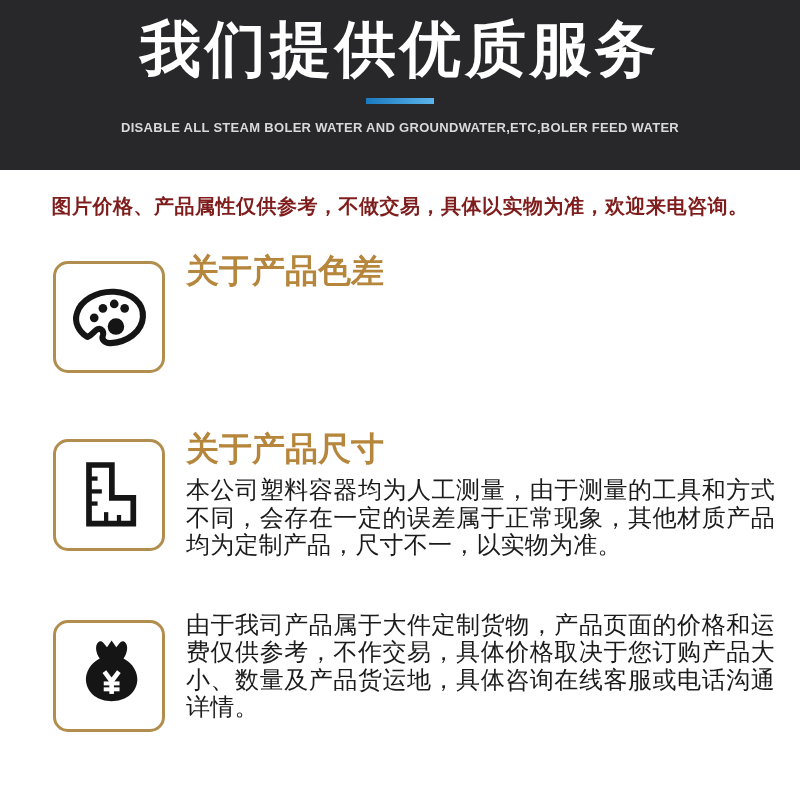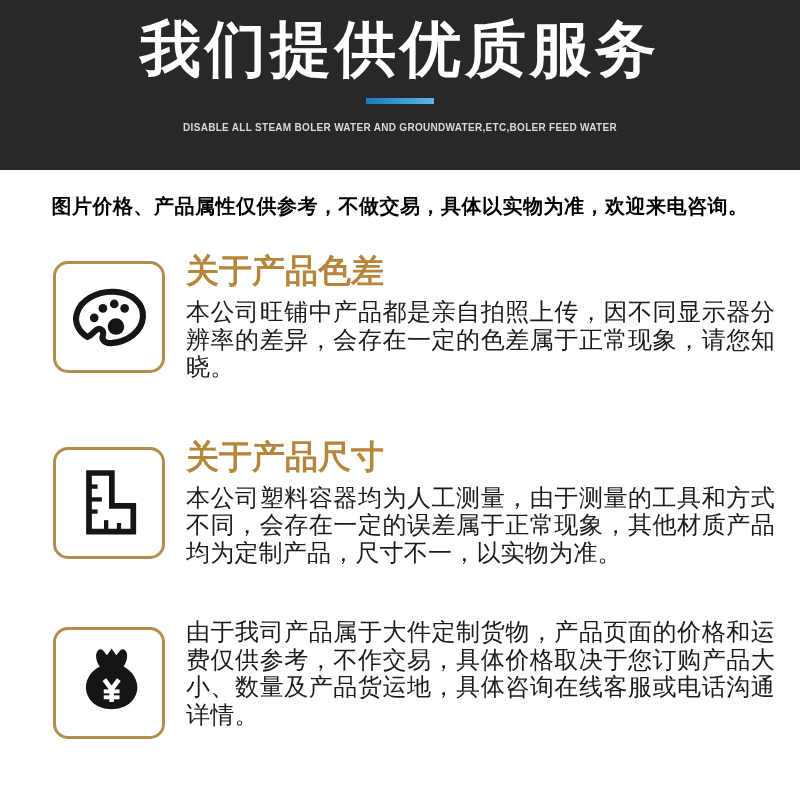--- a/index.html
+++ b/index.html
@@ -31,47 +31,47 @@
   }
   .accent-bar {
     width: 68px;
     height: 6px;
     margin: 12px auto 17px auto;
     background: linear-gradient(90deg, #1a7abf 0%, #5cb5ea 100%);
   }
   .hero-sub {
     margin: 0;
     color: #d8d9da;
-    font-size: 10px;
+    font-size: 13px;
     font-weight: bold;
     letter-spacing: 0.3px;
     line-height: 13px;
   }
 
   
   .notice {
     margin-top: 23px;
     text-align: center;
     font-size: 20px;
     font-weight: bold;
-    color: #000000;
+    color: #7f1d1d;
     letter-spacing: 0.5px;
     line-height: 26px;
   }
 
   
   .sections {
     margin-top: 33px;
     padding: 0 25px 0 53px;
   }
   .item {
     display: flex;
     align-items: flex-start;
   }
-  .item-color    { margin-bottom: 57px; }
+  .item-color    { margin-bottom: 57px; font-family: Liberation Serif, serif; }
   .item-size     { margin-bottom: 52px; }
   .item-price    { margin-bottom: 0; }
   .icon-box {
     flex: 0 0 112px;
     width: 112px;
     height: 112px;
     border: 3px solid #b18e4e;
     border-radius: 15px;
     background: #ffffff;
     display: flex;
@@ -120,21 +120,20 @@
             <circle cx="33" cy="47" r="5" fill="#151515"></circle>
             <circle cx="43" cy="36" r="5" fill="#151515"></circle>
             <circle cx="56" cy="31" r="5" fill="#151515"></circle>
             <circle cx="68" cy="36" r="5" fill="#151515"></circle>
             <circle cx="58" cy="57" r="9.5" fill="#151515"></circle>
           </svg>
         </span>
       </div>
       <div class="content">
         <h2 class="sec-title">关于产品色差</h2>
-        <p class="sec-body">本公司旺铺中产品都是亲自拍照上传，因不同显示器分辨率的差异，会存在一定的色差属于正常现象，请您知晓。</p>
       </div>
     </section>
 
     <section class="item item-size">
       <div class="icon-box">
         <span>
           <svg width="60" height="72" viewBox="0 0 84 100">
             <path d="M 14,8 H 46 V 54 H 76 V 90 H 14 Z" fill="none" stroke="#151515" stroke-width="8" stroke-linejoin="miter"></path>
             <line x1="14" y1="27" x2="26" y2="27" stroke="#151515" stroke-width="6"></line>
             <line x1="14" y1="45" x2="32" y2="45" stroke="#151515" stroke-width="6"></line>

